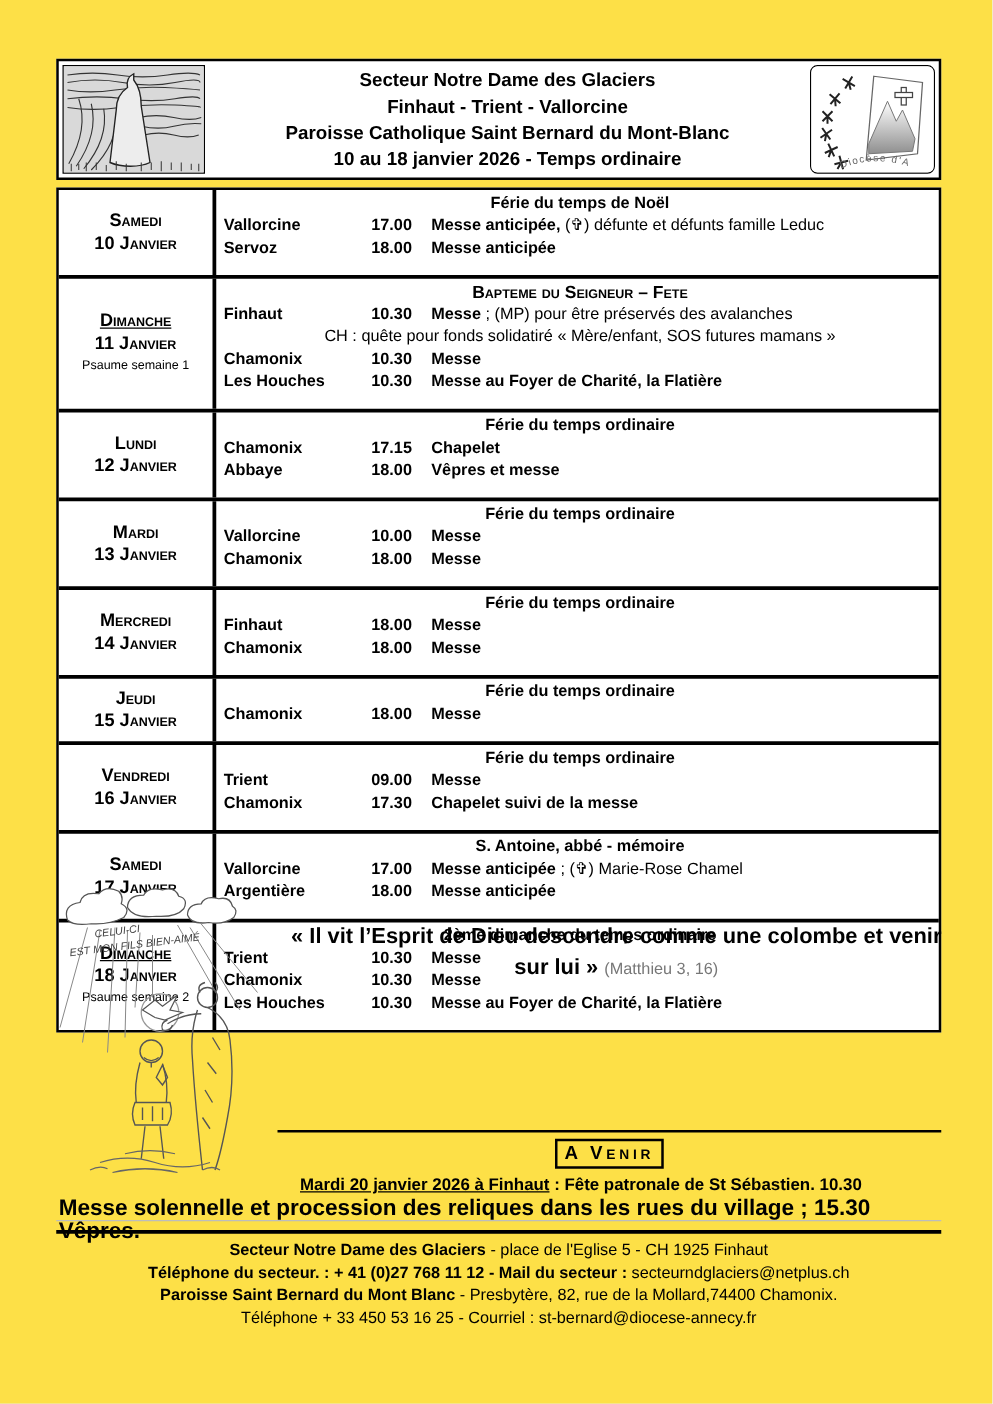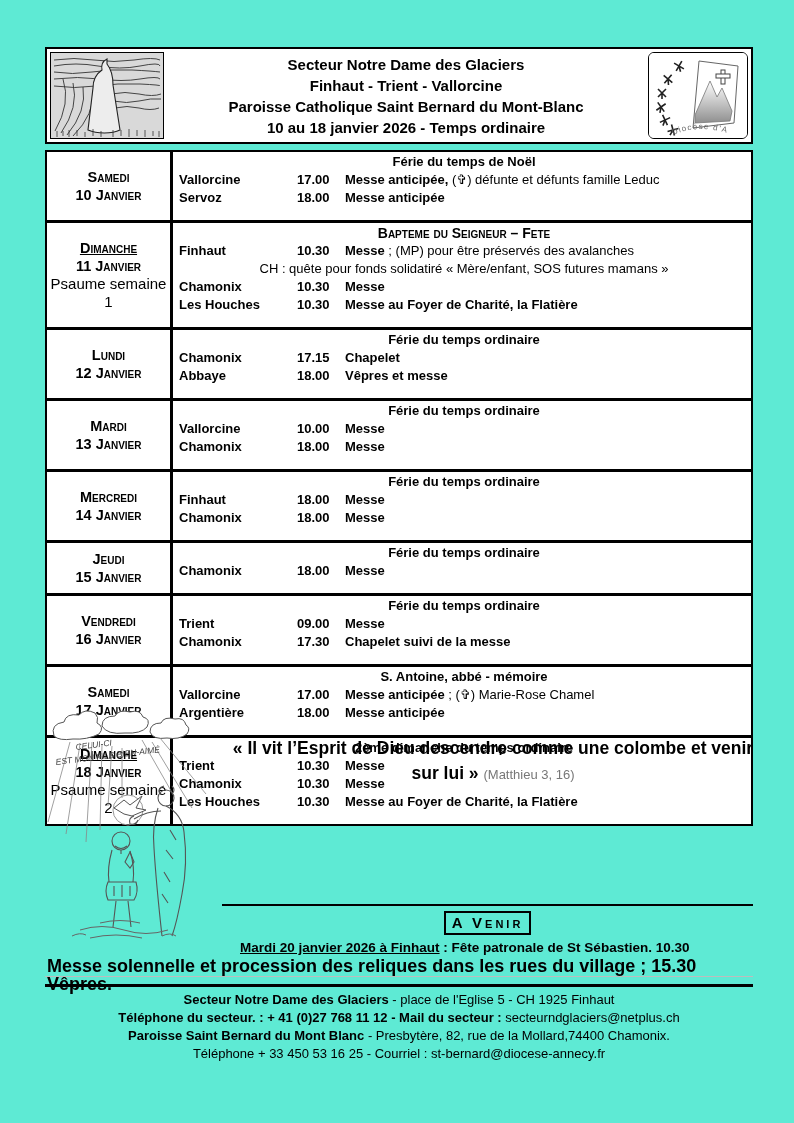--- a/index.html
+++ b/index.html
@@ -1,35 +1,35 @@
 <!DOCTYPE html>
 <html><head>
 <meta charset="utf-8">
 <style>
   html,body{margin:0;padding:0;background:#e9e9e9;}
-  .page{position:relative;width:794px;height:1123px;background:#5eead4;margin:0 auto;
+  .page{position:relative;width:794px;height:1123px;background:#fde047;margin:0 auto;
         font-family:"Liberation Sans", sans-serif;color:#000;overflow:hidden;}
 
   
   .hdr{position:absolute;left:45px;top:47px;width:708px;height:97px;border:2px solid #000;
        box-sizing:border-box;display:flex;align-items:center;padding:3px;background:#fff;}
   .hdr-img{width:114px;height:87px;border:1px solid #000;box-sizing:border-box;flex:none;}
   .hdr-center{flex:1;text-align:center;font-weight:bold;font-size:15px;line-height:21px;padding:0 4px;}
   .hdr-logo{width:100px;height:87px;border:1px solid #000;border-radius:6px;box-sizing:border-box;flex:none;overflow:hidden;}
 
   
   .sched{position:absolute;left:45px;top:150px;width:708px;border:2px solid #000;box-sizing:border-box;background:#fff;}
   .trow{display:flex;border-bottom:3px solid #000;}
   .trow:last-child{border-bottom:none;}
   .tday{width:126px;flex:none;border-right:3px solid #000;display:flex;flex-direction:column;
         justify-content:center;align-items:center;text-align:center;padding:2px 0;box-sizing:border-box;}
   .dayname{font-weight:bold;font-variant:small-caps;font-size:14.5px;line-height:18px;}
   .dayname.ul{text-decoration:underline;}
   .daydate{font-weight:bold;font-variant:small-caps;font-size:14.5px;line-height:18px;}
-  .daynote{font-size:15px;line-height:18px;}
+  .daynote{font-size:10px;line-height:18px;}
   .tcontent{flex:1;font-size:13px;line-height:18px;padding:1px 2px 13px 6px;overflow:hidden;}
   .feast{text-align:center;font-weight:bold;}
   .feast.sc{font-variant:small-caps;font-size:14px;}
   .evline{display:flex;}
   .evplace{width:118px;flex:none;font-weight:bold;}
   .evtime{width:48px;flex:none;font-weight:bold;}
   .evdesc{flex:1;}
   .evdesc .b{font-weight:bold;}
   .evnote{text-align:center;white-space:nowrap;}
 

